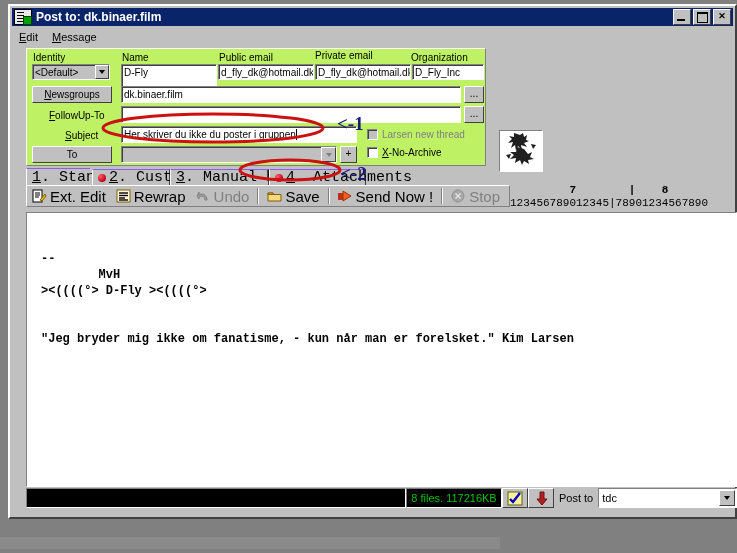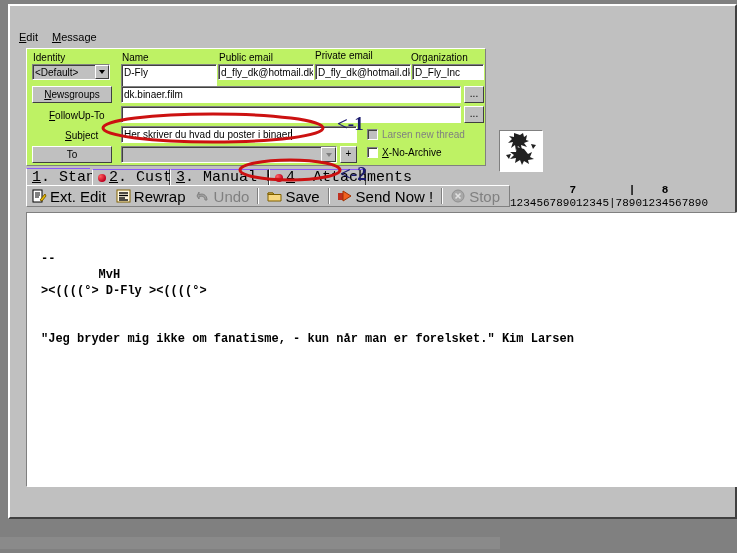--- a/index.html
+++ b/index.html
@@ -268,20 +268,29 @@
 </style>
 </head>
 <body>
 
 <div id="desktop">
   <div id="desktop-strip"></div>
 </div>
 
 <div id="window">
 
+  <div id="titlebar">
+    <div id="title-icon"></div>
+    <div id="title-text">Post to: dk.binaer.film</div>
+    <div id="title-buttons">
+      <div class="tbtn min"></div>
+      <div class="tbtn max"></div>
+      <div class="tbtn close">✕</div>
+    </div>
+  </div>
 
   <div id="menubar">
     <div class="menu-item"><u>E</u>dit</div>
     <div class="menu-item"><u>M</u>essage</div>
   </div>
 
   <div id="hdr-panel">
 
     <div class="flabel" style="left:6px;top:3px;">Identity</div>
     <div class="flabel" style="left:95px;top:3px;">Name</div>
@@ -316,21 +325,21 @@
     <div class="dots" style="left:437px;top:37px;width:20px;height:17px;">...</div>
 
     <div class="flabel" style="left:22px;top:61px;"><u>F</u>ollowUp-To</div>
     <div class="fin" style="left:94px;top:57px;width:340px;height:17px;">
       <span></span>
     </div>
     <div class="dots" style="left:437px;top:57px;width:20px;height:17px;">...</div>
 
     <div class="flabel" style="left:38px;top:81px;"><u>S</u>ubject</div>
     <div class="fin" style="left:94px;top:77px;width:236px;height:17px;">
-      <span>Her skriver du hvad du poster i binaer</span><span style="border-left:1px solid #000;margin-left:0px;">&nbsp;</span>
+      <span>Her skriver du ikke du poster i gruppen</span><span style="border-left:1px solid #000;margin-left:0px;">&nbsp;</span>
     </div>
 
     <div class="cbrow gray" style="left:340px;top:80px;">
       <span class="cbox"></span>
       <span>Larsen new thread</span>
     </div>
     <div class="cbrow" style="left:340px;top:98px;">
       <span class="cbox"></span>
       <span><u>X</u>-No-Archive</span>
     </div>
@@ -451,20 +460,40 @@
 
   <div id="bodyarea">
     <div id="bodytext">--
         MvH
 &gt;&lt;((((°&gt; D-Fly &gt;&lt;((((°&gt;
 
 
 "Jeg bryder mig ikke om fanatisme, - kun når man er forelsket." Kim Larsen</div>
   </div>
 
+  <div id="statusbar">
+    <div class="sb-black" style="width:380px;"></div>
+    <div class="sb-green">8 files. 117216KB</div>
+    <div class="sb-iconbtn">
+      <svg width="16" height="15" viewBox="0 0 16 15">
+        <rect x="1" y="1" width="14" height="13" fill="#f8f0a0" stroke="#606000"></rect>
+        <path d="M3 8 L6 11 L13 2" stroke="#0000c0" stroke-width="2.4" fill="none"></path>
+      </svg>
+    </div>
+    <div class="sb-iconbtn">
+      <svg width="16" height="15" viewBox="0 0 16 15">
+        <path d="M7 1 L11 1 L11 8 L14 8 L9 14 L4 8 L7 8 Z" fill="#b02020" stroke="#701010"></path>
+      </svg>
+    </div>
+    <div class="sb-label">Post to</div>
+    <div id="postto-combo">
+      <span>tdc</span>
+      <span id="postto-arrow"></span>
+    </div>
+  </div>
 
 </div>
 
 <svg class="overlay" width="737" height="553">
   <ellipse cx="213" cy="128" rx="110" ry="14" fill="none" stroke="#cc1111" stroke-width="3"></ellipse>
   <ellipse cx="290" cy="170" rx="50" ry="10" fill="none" stroke="#cc1111" stroke-width="3"></ellipse>
 </svg>
 
 <div class="anno-text" style="left:337px;top:113px;">&lt;-1</div>
 <div class="anno-text" style="left:340px;top:163px;">&lt;-2</div>

